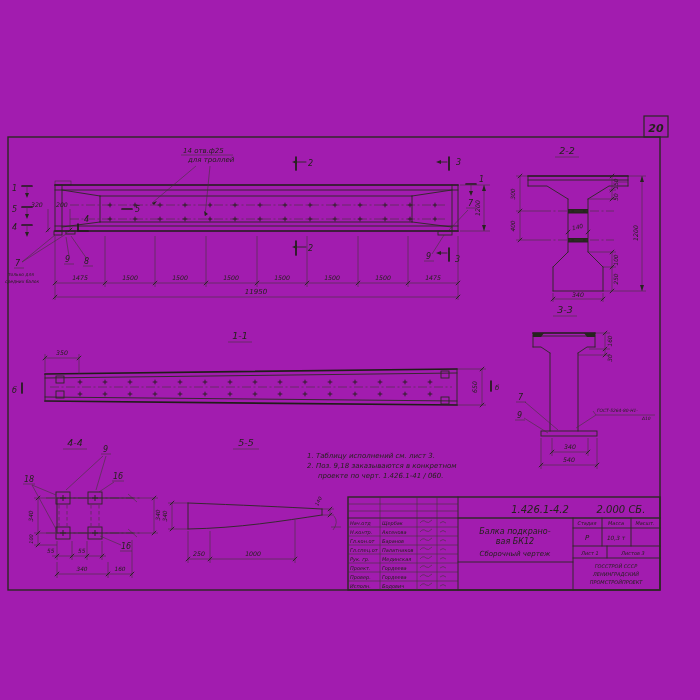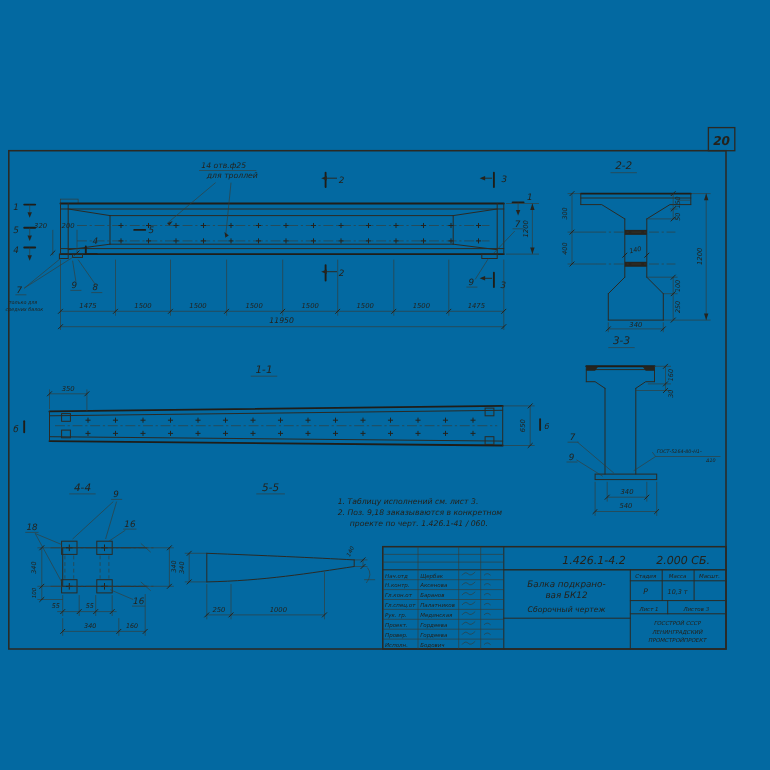--- a/index.html
+++ b/index.html
@@ -1,16 +1,16 @@
 <!DOCTYPE html>
 <html><head>
 <meta charset="utf-8">
 <style>
   html,body{margin:0;padding:0;background:#ffffff;}
-  .stage{width:700px;height:700px;position:relative;background:#0369a1;}
+  .stage{width:700px;height:700px;position:relative;background:#a21caf;}
   svg{display:block;}
   .s{stroke:#2b2923;stroke-width:0.9;fill:none;stroke-linecap:round;}
   .s2{stroke:#1f1d18;stroke-width:1.7;fill:none;stroke-linecap:round;}
   .sthin{stroke:#3a382f;stroke-width:0.55;fill:none;}
   .dd{stroke:#3a382f;stroke-width:0.55;fill:none;stroke-dasharray:9 2.5 2 2.5;}
   .dsh{stroke:#3a382f;stroke-width:0.55;fill:none;stroke-dasharray:3.5 2.5;}
   .tick{stroke:#24221c;stroke-width:0.9;fill:none;}
   .fill{fill:#26241e;stroke:none;}
   text{font-family:"DejaVu Sans",sans-serif;font-style:italic;fill:#24221c;}
   .t9{font-size:9.5px;} .t8{font-size:8px;} .t7{font-size:7px;} .t65{font-size:6.2px;}

